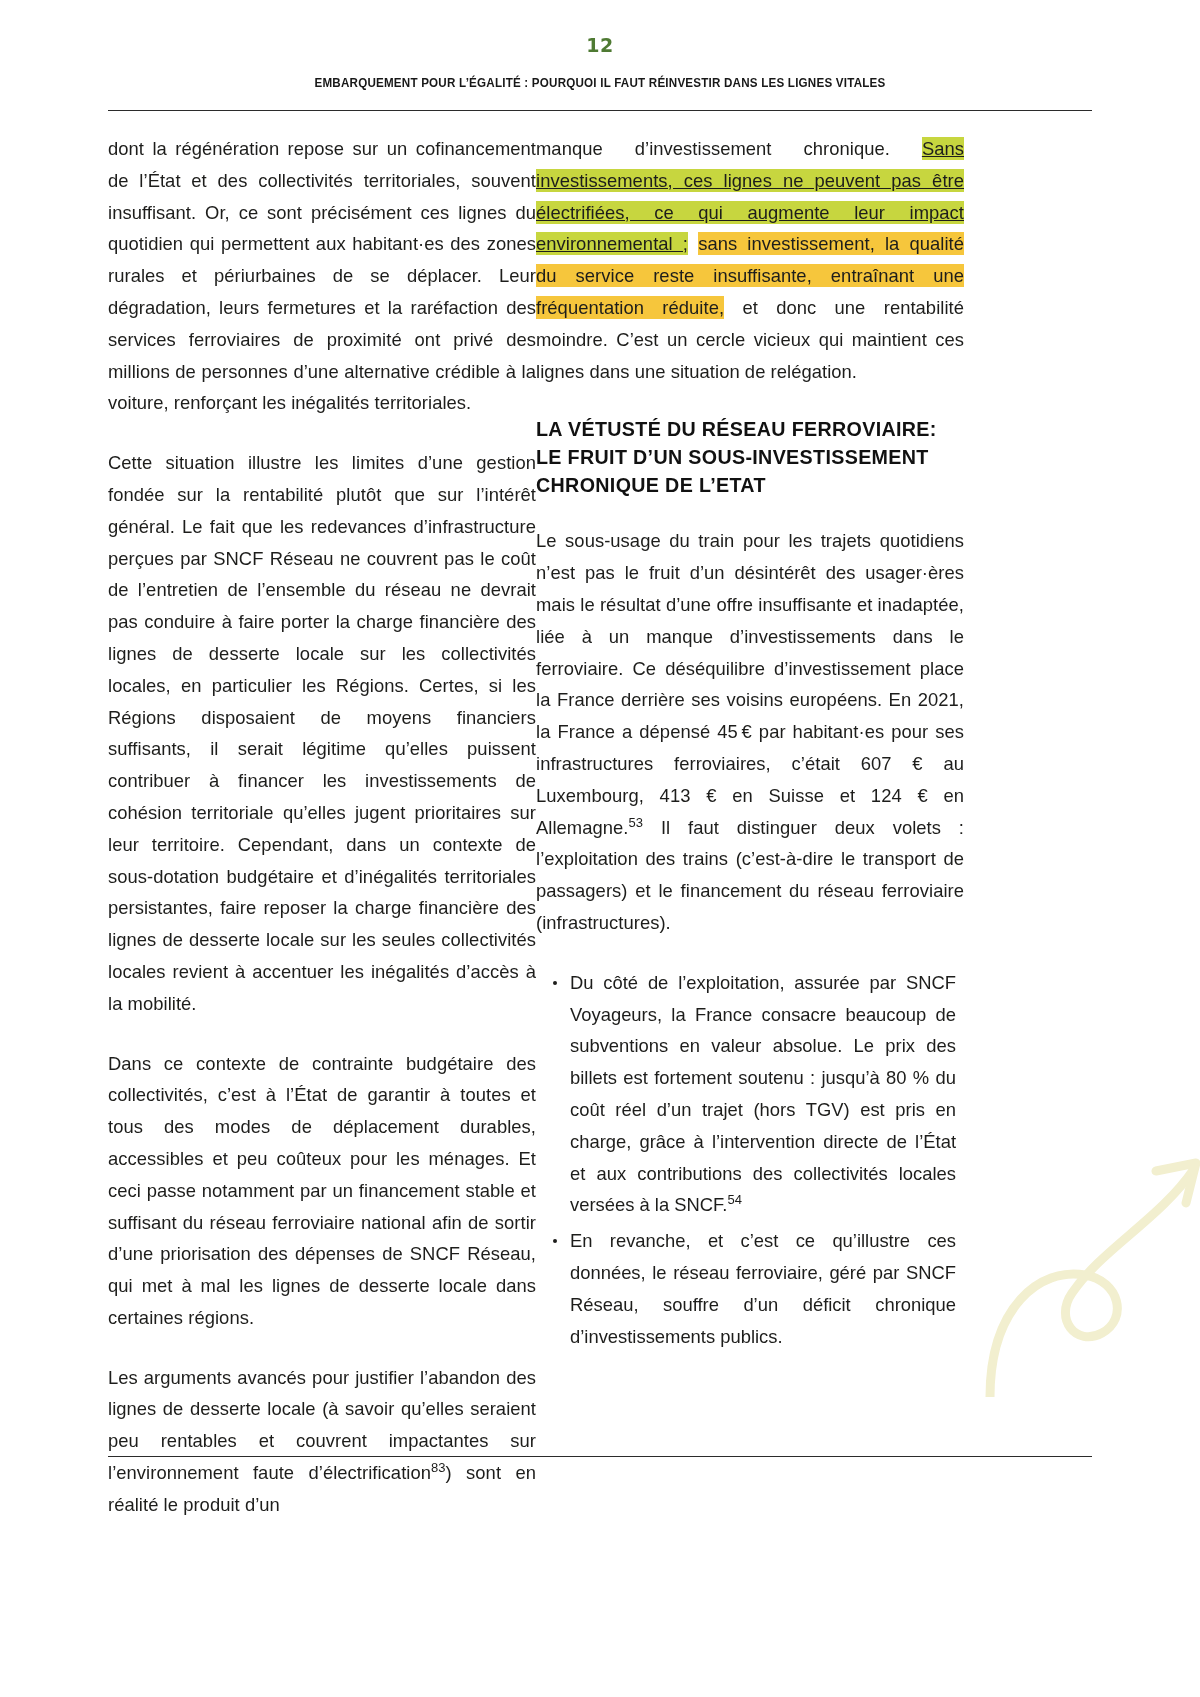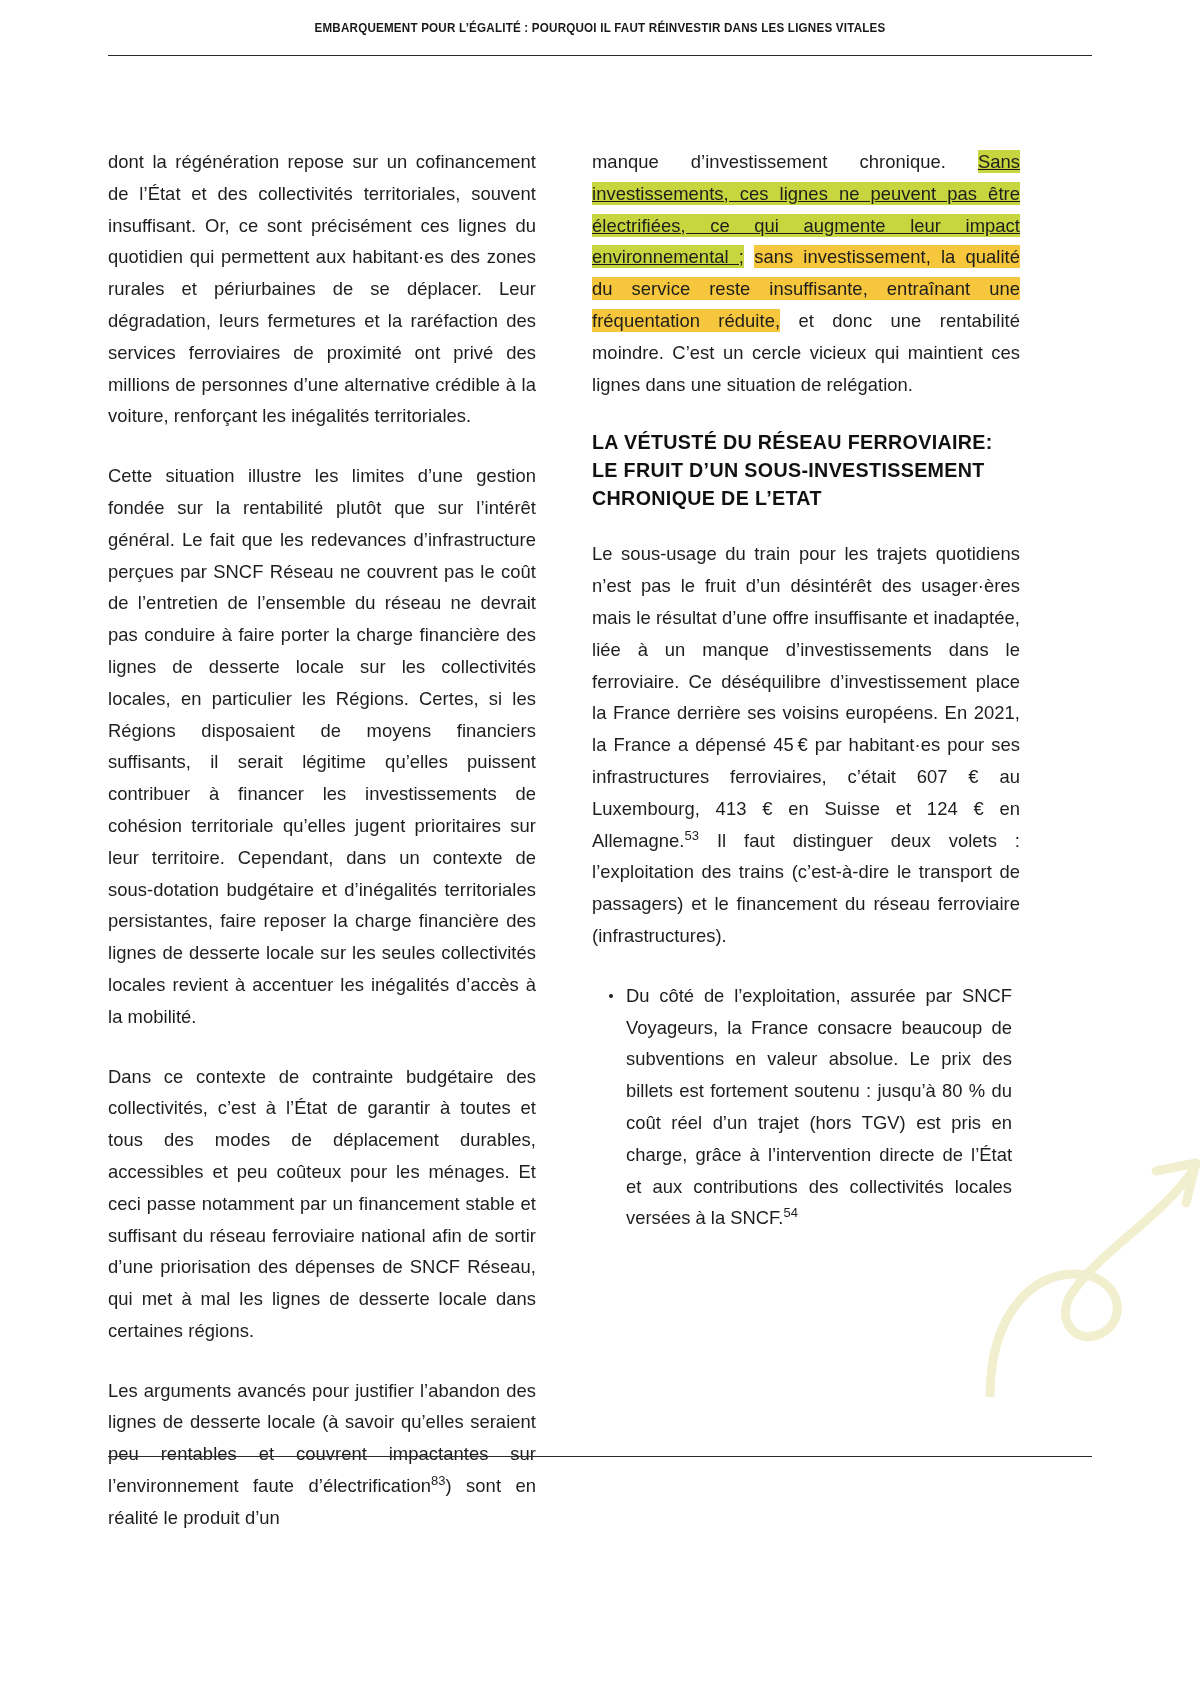--- a/index.html
+++ b/index.html
@@ -70,25 +70,24 @@
     left: 108px;
     right: 108px;
     bottom: 240px;
     border-top: 1.6px solid #2b2b2b;
     z-index: 2;
   }
 
   
   .columns {
     position: absolute;
-    top: 146px;
+    top: 133px;
     left: 108px;
     width: 912px;
     display: flex;
-    gap: 56px;
     z-index: 1;
   }
   .col {
     width: 428px;
     box-sizing: border-box;
   }
 
   p.body {
     margin: 0 0 28px 0;
     font-family: "Liberation Sans", sans-serif;
@@ -172,20 +171,21 @@
 <body>
 
 <div class="page">
 
   <svg class="corner-deco" viewBox="0 0 230 300" aria-hidden="true">
     <path d="M10 300 C 10 210, 60 170, 105 178 C 140 184, 148 222, 122 236 C 96 250, 74 222, 92 196 C 122 152, 180 122, 214 72" fill="none" stroke="#f2efcf" stroke-width="9" stroke-linecap="round"></path>
     <path d="M176 74 L216 66 L206 106" fill="none" stroke="#f2efcf" stroke-width="9" stroke-linecap="round" stroke-linejoin="round"></path>
   </svg>
 
   <div class="page-header">
+    <div class="folio">12</div>
     <div class="running-title">EMBARQUEMENT POUR L’ÉGALITÉ :  POURQUOI IL FAUT RÉINVESTIR DANS LES LIGNES VITALES</div>
     <div class="header-rule"></div>
   </div>
 
   <div class="columns">
 
     <div class="col">
       <p class="body">dont la régénération repose sur un cofinancement de l’État et des collectivités territoriales, souvent insuffisant. Or, ce sont précisément ces lignes du quotidien qui permettent aux habitant·es des zones rurales et périurbaines de se déplacer. Leur dégradation, leurs fermetures et la raréfaction des services ferroviaires de proximité ont privé des millions de personnes d’une alternative crédible à la voiture, renforçant les inégalités territoriales.</p>
       <p class="body">Cette situation illustre les limites d’une gestion fondée sur la rentabilité plutôt que sur l’intérêt général. Le fait que les redevances d’infrastructure perçues par SNCF Réseau ne couvrent pas le coût de l’entretien de l’ensemble du réseau ne devrait pas conduire à faire porter la charge financière des lignes de desserte locale sur les collectivités locales, en particulier les Régions. Certes, si les Régions disposaient de moyens financiers suffisants, il serait légitime qu’elles puissent contribuer à financer les investissements de cohésion territoriale qu’elles jugent prioritaires sur leur territoire. Cependant, dans un contexte de sous-dotation budgétaire et d’inégalités territoriales persistantes, faire reposer la charge financière des lignes de desserte locale sur les seules collectivités locales revient à accentuer les inégalités d’accès à la mobilité.</p>
       <p class="body">Dans ce contexte de contrainte budgétaire des collectivités, c’est à l’État de garantir à toutes et tous des modes de déplacement durables, accessibles et peu coûteux pour les ménages. Et ceci passe notamment par un financement stable et suffisant du réseau ferroviaire national afin de sortir d’une priorisation des dépenses de SNCF Réseau, qui met à mal les lignes de desserte locale dans certaines régions.</p>
@@ -196,20 +196,21 @@
 
       <p class="body"><span>manque d’investissement chronique. </span><mark class="hl-green">Sans investissements, ces lignes ne peuvent pas être électrifiées, ce qui augmente leur impact environnemental ;</mark><span> </span><mark class="hl-amber">sans investissement, la qualité du service reste insuffisante, entraînant une fréquentation réduite,</mark><span> et donc une rentabilité moindre. C’est un cercle vicieux qui maintient ces lignes dans une situation de relégation.</span></p>
 
       <h2 class="section-heading">LA VÉTUSTÉ DU RÉSEAU FERROVIAIRE: LE FRUIT D’UN SOUS-INVESTISSEMENT CHRONIQUE DE L’ETAT</h2>
 
 
       <p class="body"><span>Le sous-usage du train pour les trajets quotidiens n’est pas le fruit d’un désintérêt des usager·ères mais le résultat d’une offre insuffisante et inadaptée, liée à un manque d’investissements dans le ferroviaire. Ce déséquilibre d’investissement place la France derrière ses voisins européens. En 2021, la France a dépensé 45 € par habitant·es pour ses infrastructures ferroviaires, c’était 607 € au Luxembourg, 413 € en Suisse et 124 € en Allemagne.</span><sup class="fn">53</sup><span> Il faut distinguer deux volets : l’exploitation des trains (c’est-à-dire le transport de passagers) et le financement du réseau ferroviaire (infrastructures).</span></p>
 
       <ul class="bullets">
         <li><span>Du côté de l’exploitation, assurée par SNCF Voyageurs, la France consacre beaucoup de subventions en valeur absolue. Le prix des billets est fortement soutenu : jusqu’à 80 % du coût réel d’un trajet (hors TGV) est pris en charge, grâce à l’intervention directe de l’État et aux contributions des collectivités locales versées à la SNCF.</span><sup class="fn">54</sup><span></span></li>
+        <li><span>En revanche, et c’est ce qu’illustre ces données, le réseau ferroviaire, géré par SNCF Réseau, souffre d’un déficit chronique d’investissements publics.</span></li>
       </ul>
 
     </div>
   </div>
 
   <div class="footer-rule"></div>
 
 </div>
 
 </body></html>

